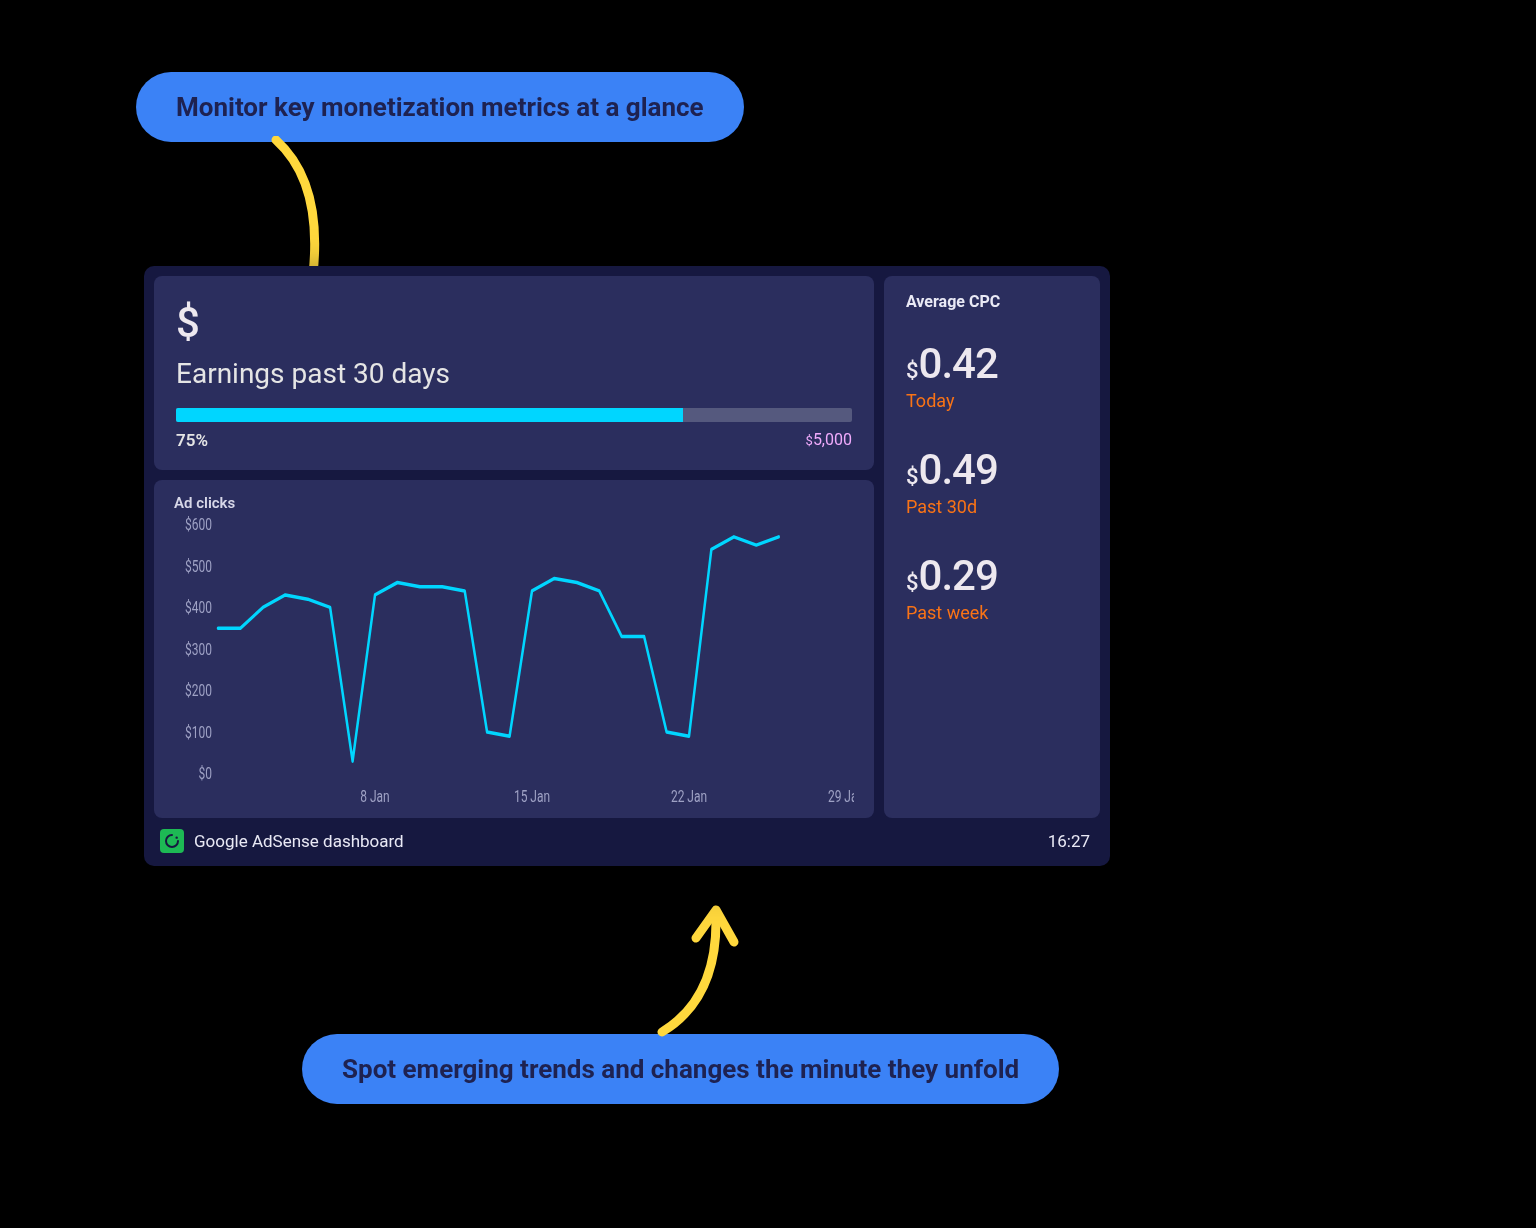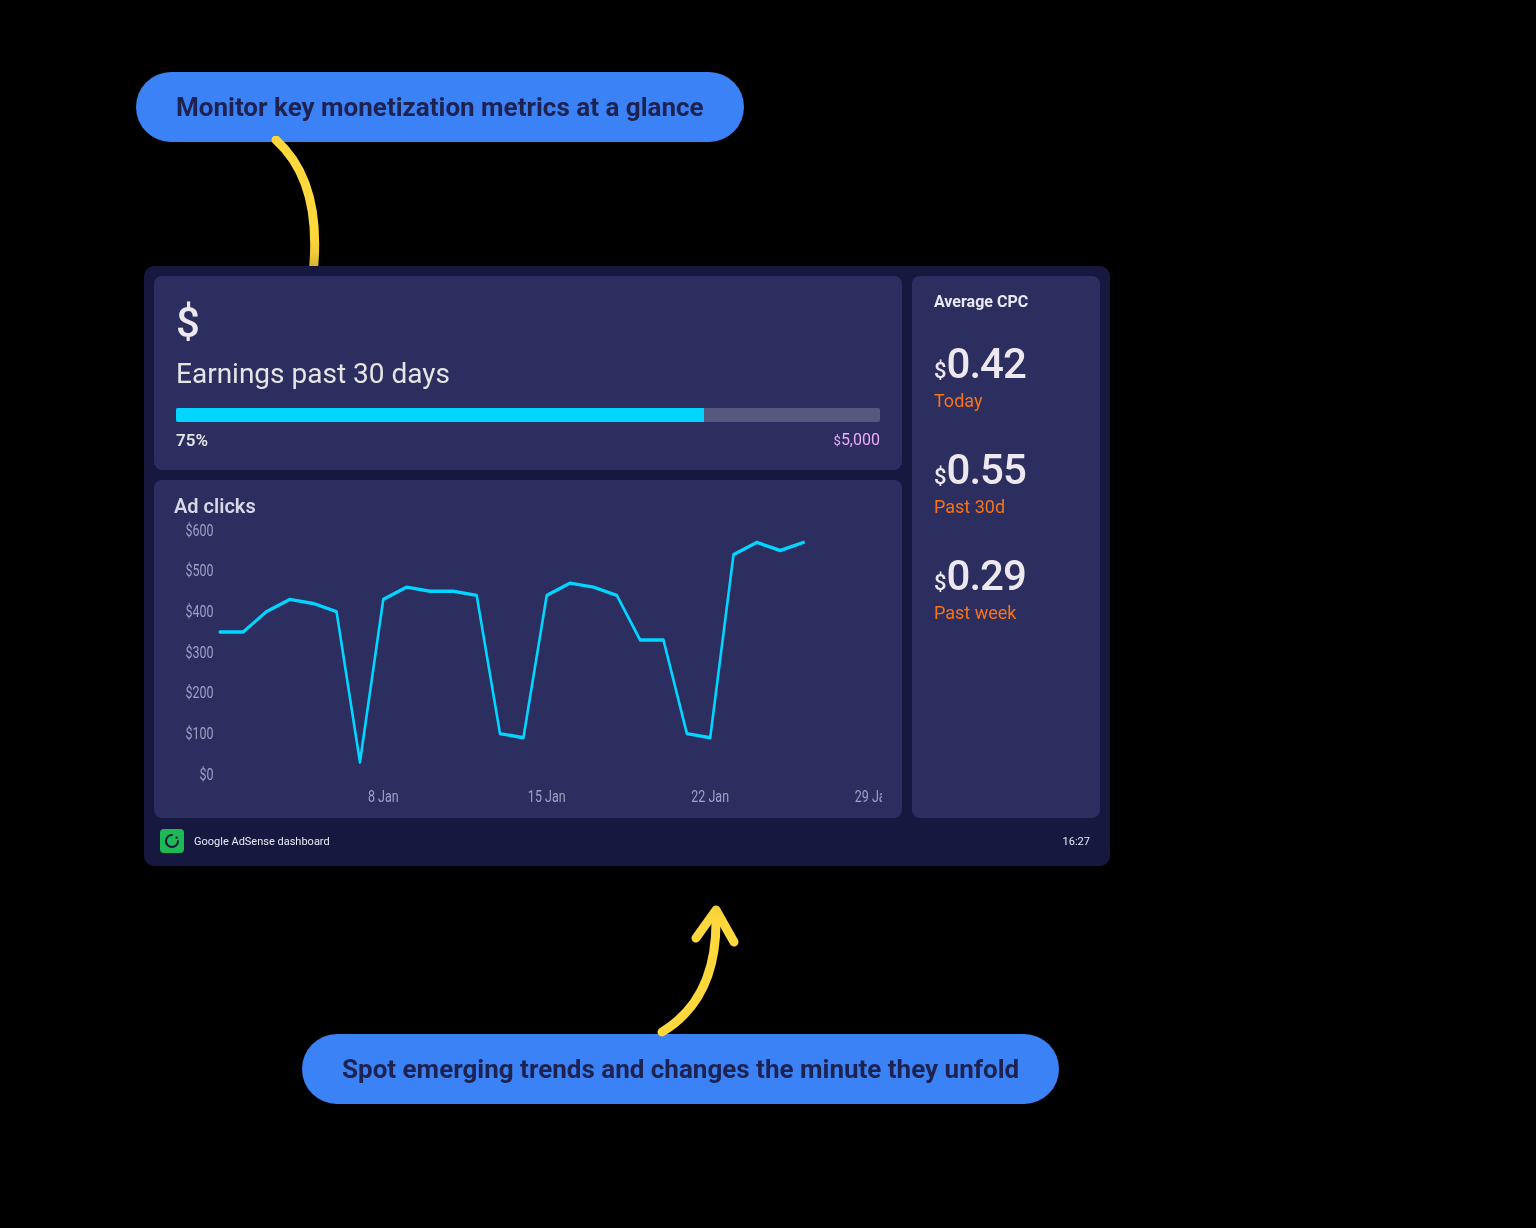--- a/index.html
+++ b/index.html
@@ -44,21 +44,21 @@
     display: flex;
     flex-direction: column;
     box-shadow: 0 12px 40px rgba(0,0,0,.6);
   }
   .dash-body {
     flex: 1;
     display: flex;
     gap: 10px;
   }
   .col-left { flex: 1 1 auto; display: flex; flex-direction: column; gap: 10px; }
-  .col-right { width: 188px; display: flex; flex-direction: column; }
+  .col-right { width: 216px; display: flex; flex-direction: column; }
 
   .panel {
     background: #2b2e5e;
     border-radius: 8px;
     padding: 18px 22px;
   }
 
   
   .earnings-panel { flex: 0 0 auto; padding-top: 22px; padding-bottom: 20px; }
   .earnings-value { display:flex; align-items:baseline; color:#ede8ef; }
@@ -71,21 +71,21 @@
     position: relative; overflow: hidden;
   }
   .progress-fill { height: 100%; background: #00d6ff; }
   .progress-meta { display:flex; justify-content:space-between; margin-top:8px; font-size:17px; }
   .progress-pct { color:#e5e5e5; font-weight:600; }
   .progress-target { color:#f0abfc; font-size:16px; }
   .progress-target .d{font-size:13px;}
 
   
   .chart-panel { flex: 1 1 auto; padding: 14px 20px 8px 20px; display:flex; flex-direction:column;}
-  .chart-title { font-size: 20px; font-weight: 600; color: #d7d7e8; margin-bottom:4px;}
+  .chart-title { font-size: 15px; font-weight: 600; color: #d7d7e8; margin-bottom:4px;}
   .chart-area { flex:1; position:relative; }
   .chart-svg { width:100%; height:100%; display:block; }
 
   
   .cpc-panel { flex: 1; padding-top: 16px; }
   .cpc-header { font-size: 16px; font-weight: 700; color:#e9e9f5; }
   .cpc-item { margin-top: 34px; }
   .cpc-item:first-of-type { margin-top: 28px;}
   .cpc-value { display:flex; align-items:baseline; color:#ede8ef; }
   .cpc-value .d { font-size: 22px; font-weight: 500; }
@@ -93,21 +93,21 @@
   .cpc-label { font-size: 18px; color:#f97316; margin-top: 2px; }
 
   
   .dash-footer {
     height: 38px;
     display:flex;
     align-items:center;
     justify-content:space-between;
     padding: 8px 10px 0 6px;
     color:#e9e9f5;
-    font-size: 11px;
+    font-size: 17px;
   }
   .logo-wrap { display:flex; align-items:center; gap:10px;}
   .logo-box {
     width:24px; height:24px; background:#1db954; border-radius:4px;
     display:flex; align-items:center; justify-content:center;
   }
   .logo-box svg { width:16px; height:16px; }
 
 </style>
 </head>
@@ -174,21 +174,21 @@
             <div class="cpc-item">
               <div class="cpc-value">
                 <span class="d">$</span>
                 <span class="n">0.42</span>
               </div>
               <div class="cpc-label">Today</div>
             </div>
             <div class="cpc-item">
               <div class="cpc-value">
                 <span class="d">$</span>
-                <span class="n">0.55</span>
+                <span class="n">0.49</span>
               </div>
               <div class="cpc-label">Past 30d</div>
             </div>
             <div class="cpc-item">
               <div class="cpc-value">
                 <span class="d">$</span>
                 <span class="n">0.29</span>
               </div>
               <div class="cpc-label">Past week</div>
             </div>

